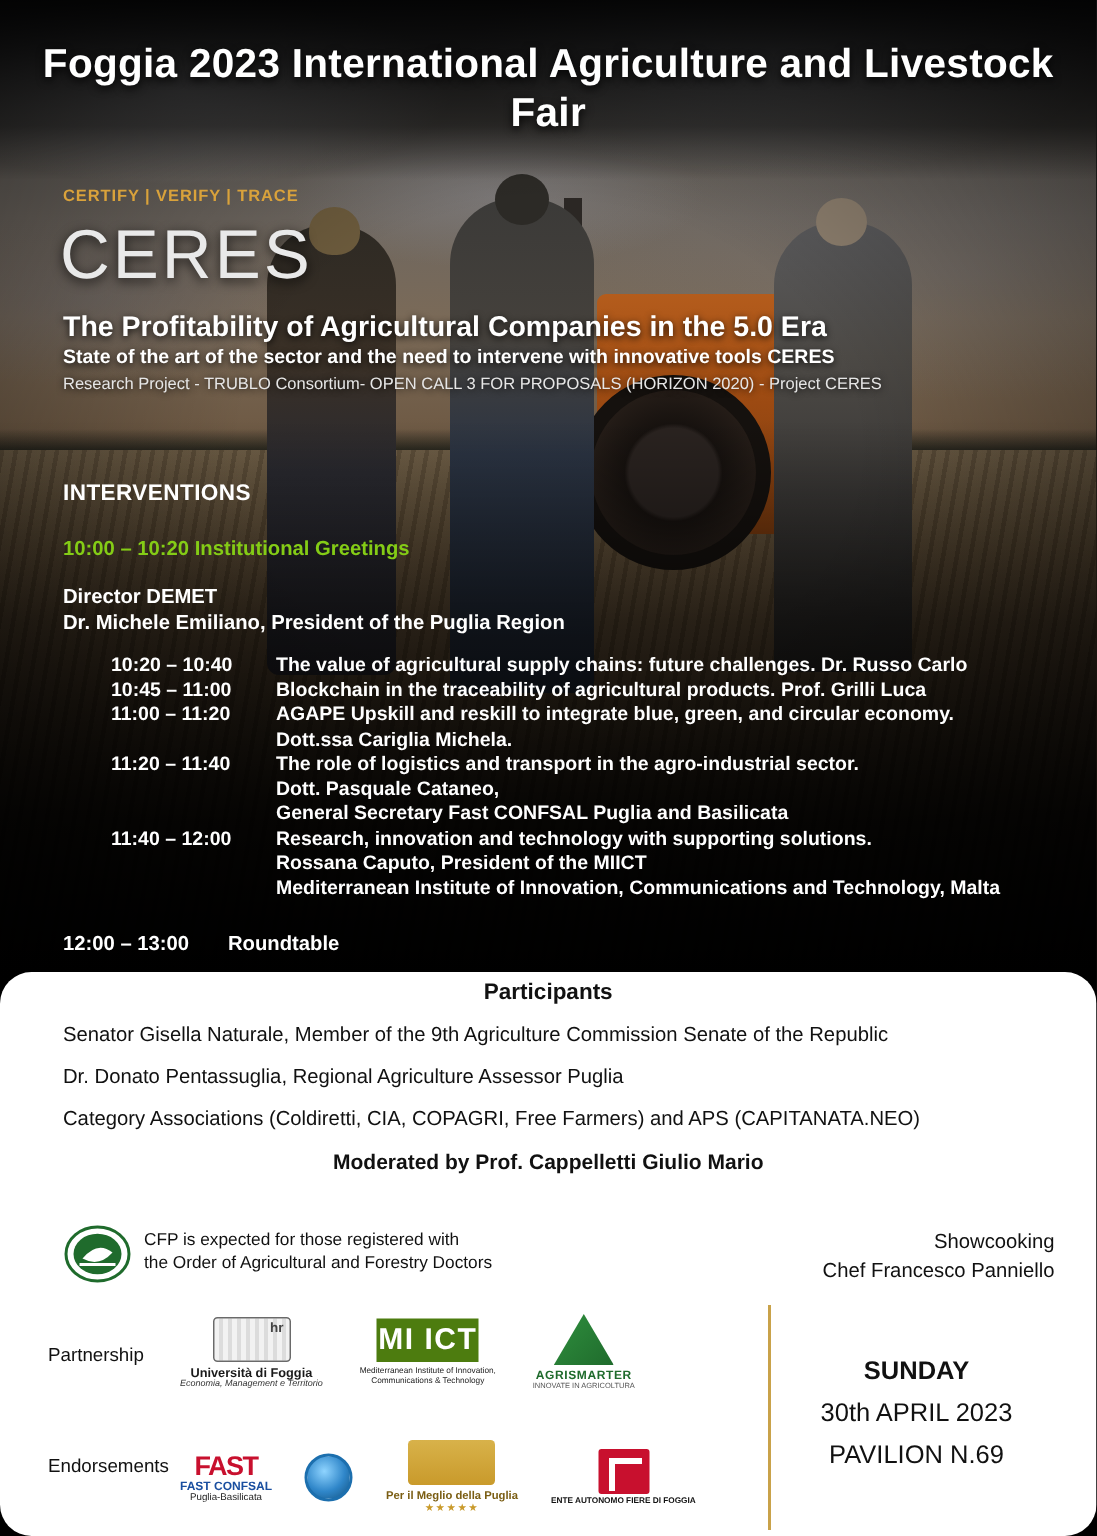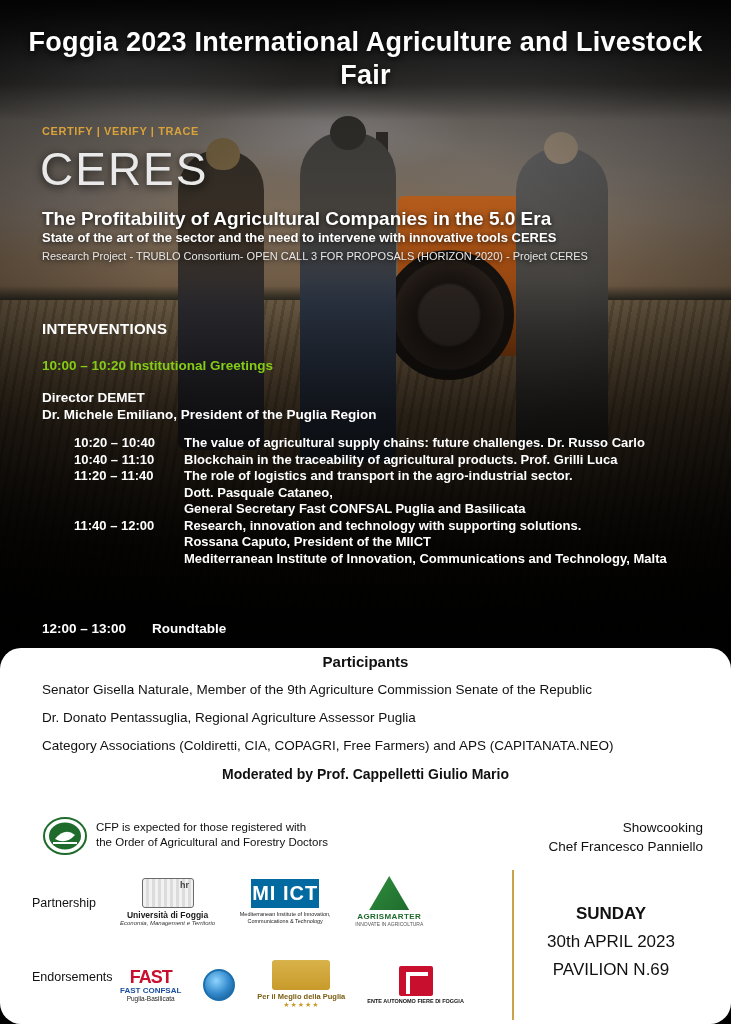--- a/index.html
+++ b/index.html
@@ -205,21 +205,21 @@
   .unifg-mark {
     width: 52px; height: 30px;
     border: 1.5px solid #6a6a6a; border-radius: 3px;
     background: repeating-linear-gradient(90deg,#f2f2f2 0 3px,#dcdcdc 3px 6px);
   }
   .unifg-name { font-size: 8.5px; color: #1a1a1a; font-weight: bold; margin-top: 2px; }
   .unifg-sub { font-size: 6px; color: #333; font-style: italic; }
   .hr-mark { position:absolute; left: 60px; top: 2px; font-size: 9px; color:#444; font-weight:bold; }
 
   .miict {
-    background: #0369a1; color: #fff; font-weight: bold;
+    background: #4d7c0f; color: #fff; font-weight: bold;
     font-size: 20px; padding: 3px 1px; letter-spacing: 1px;
     display:flex; align-items:center; gap: 2px;
   }
   .miict-sub { font-size: 5.5px; color: #222; margin-top: 3px; max-width: 96px; text-align:center; line-height: 7px;}
 
   .agri-mark {
     width: 40px; height: 34px;
     background: linear-gradient(135deg,#2f8f3e 0%, #1f6b2c 100%);
     clip-path: polygon(50% 0%, 100% 100%, 0% 100%);
   }
@@ -304,23 +304,30 @@
     </div>
 
     <div class="agenda">
       <div class="agenda-row">
         <div class="agenda-time">10:20 – 10:40</div>
         <div class="agenda-desc">
           <span class="indent">The value of agricultural supply chains: future challenges. Dr. Russo Carlo</span>
         </div>
       </div>
       <div class="agenda-row">
-        <div class="agenda-time">10:40 – 11:10</div>
+        <div class="agenda-time">10:45 – 11:00</div>
         <div class="agenda-desc">
           <span class="indent">Blockchain in the traceability of agricultural products. Prof. Grilli Luca</span>
+        </div>
+      </div>
+      <div class="agenda-row">
+        <div class="agenda-time">11:00 – 11:20</div>
+        <div class="agenda-desc">
+          <span class="indent">AGAPE Upskill and reskill to integrate blue, green, and circular economy.</span>
+          <span class="indent">Dott.ssa Cariglia Michela.</span>
         </div>
       </div>
       <div class="agenda-row">
         <div class="agenda-time">11:20 – 11:40</div>
         <div class="agenda-desc">
           <span class="indent">The role of logistics and transport in the agro-industrial sector.</span>
           <span class="indent">Dott. Pasquale Cataneo,</span>
           <span class="indent">General Secretary Fast CONFSAL Puglia and Basilicata</span>
         </div>
       </div>

